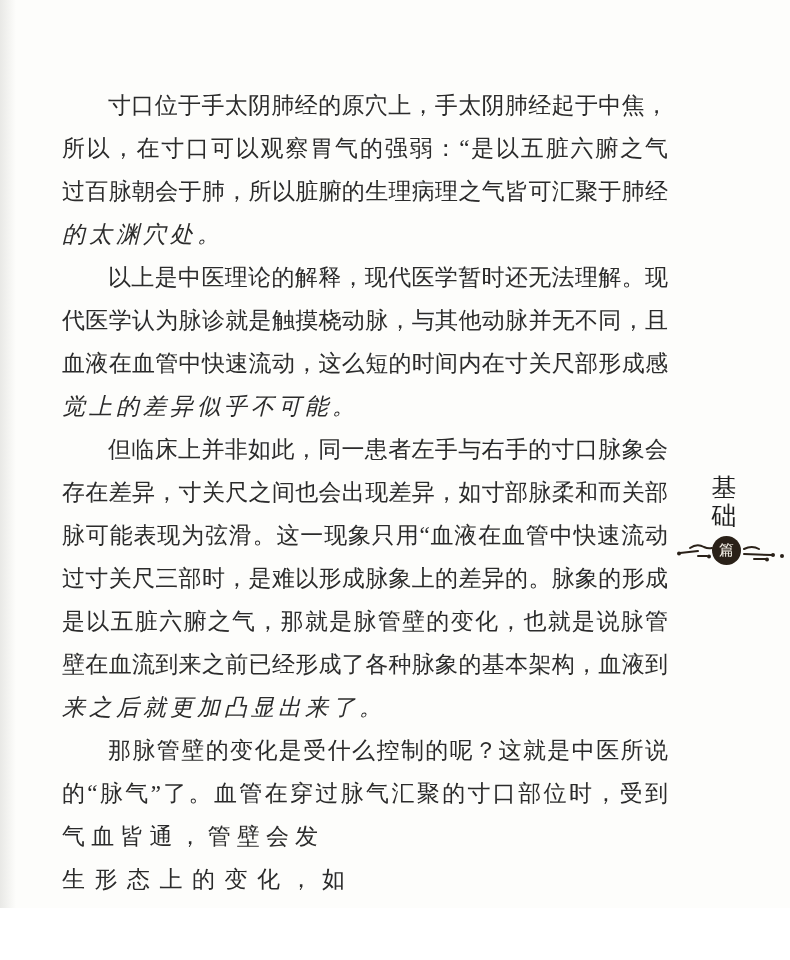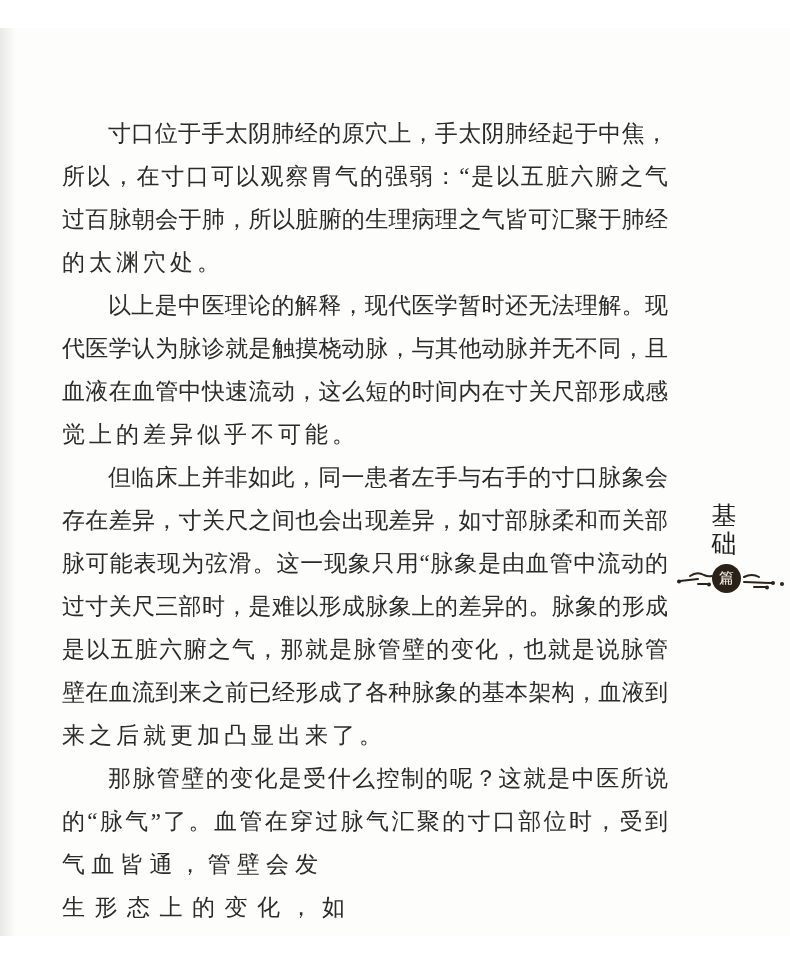--- a/index.html
+++ b/index.html
@@ -3,40 +3,39 @@
 <meta charset="utf-8">
 <style>
   html,body{margin:0;padding:0;}
   .page{
     position:relative;
     width:790px;height:908px;
     background:#fdfdfb;
     overflow:hidden;
     font-family:"Liberation Serif","DejaVu Serif",serif;
     color:#2b2b2b;
-    margin-top:28px;
   }
   
   .page::before{
     content:"";
     position:absolute;left:0;top:0;width:16px;height:960px;
     background:linear-gradient(to right, rgba(160,160,155,0.22), rgba(160,160,155,0.0));
     pointer-events:none;
   }
   .text-column{
     position:absolute;left:62px;top:84px;width:606px;
   }
   .ln{
     height:43px;line-height:43px;font-size:23px;
     text-align:justify;text-align-last:justify;
     white-space:normal;overflow:hidden;
     color:#2b2b2b;
   }
   .ln.first{padding-left:46px;}
-  .ln.end{text-align:right;text-align-last:left;letter-spacing:4px;}
+  .ln.end{text-align:right;text-align-last:left;letter-spacing:4px;font-style:italic;}
   .ln.narrow-a{width:256px;}
   .ln.narrow-b{width:283px;}
 
   
   .chapter-tab{position:absolute;left:700px;top:472px;width:90px;}
   .tab-char{
     position:absolute;left:2px;width:44px;height:28px;
     font-size:25px;line-height:28px;text-align:center;color:#1e1e1e;
   }
   .tab-char.c1{top:2px;}
@@ -84,21 +83,21 @@
     <div class="ln">过百脉朝会于肺，所以脏腑的生理病理之气皆可汇聚于肺经</div>
     <div class="ln end">的太渊穴处。</div>
 
     <div class="ln first">以上是中医理论的解释，现代医学暂时还无法理解。现</div>
     <div class="ln">代医学认为脉诊就是触摸桡动脉，与其他动脉并无不同，且</div>
     <div class="ln">血液在血管中快速流动，这么短的时间内在寸关尺部形成感</div>
     <div class="ln end">觉上的差异似乎不可能。</div>
 
     <div class="ln first">但临床上并非如此，同一患者左手与右手的寸口脉象会</div>
     <div class="ln">存在差异，寸关尺之间也会出现差异，如寸部脉柔和而关部</div>
-    <div class="ln">脉可能表现为弦滑。这一现象只用“脉象是由血管中流动的</div>
+    <div class="ln">脉可能表现为弦滑。这一现象只用“血液在血管中快速流动</div>
     <div class="ln">过寸关尺三部时，是难以形成脉象上的差异的。脉象的形成</div>
     <div class="ln">是以五脏六腑之气，那就是脉管壁的变化，也就是说脉管</div>
     <div class="ln">壁在血流到来之前已经形成了各种脉象的基本架构，血液到</div>
     <div class="ln end">来之后就更加凸显出来了。</div>
 
     <div class="ln first">那脉管壁的变化是受什么控制的呢？这就是中医所说</div>
     <div class="ln">的“脉气”了。血管在穿过脉气汇聚的寸口部位时，受到</div>
     <div class="ln narrow-a">气血皆通，管壁会发</div>
     <div class="ln narrow-b">生形态上的变化，如</div>
   </div>

